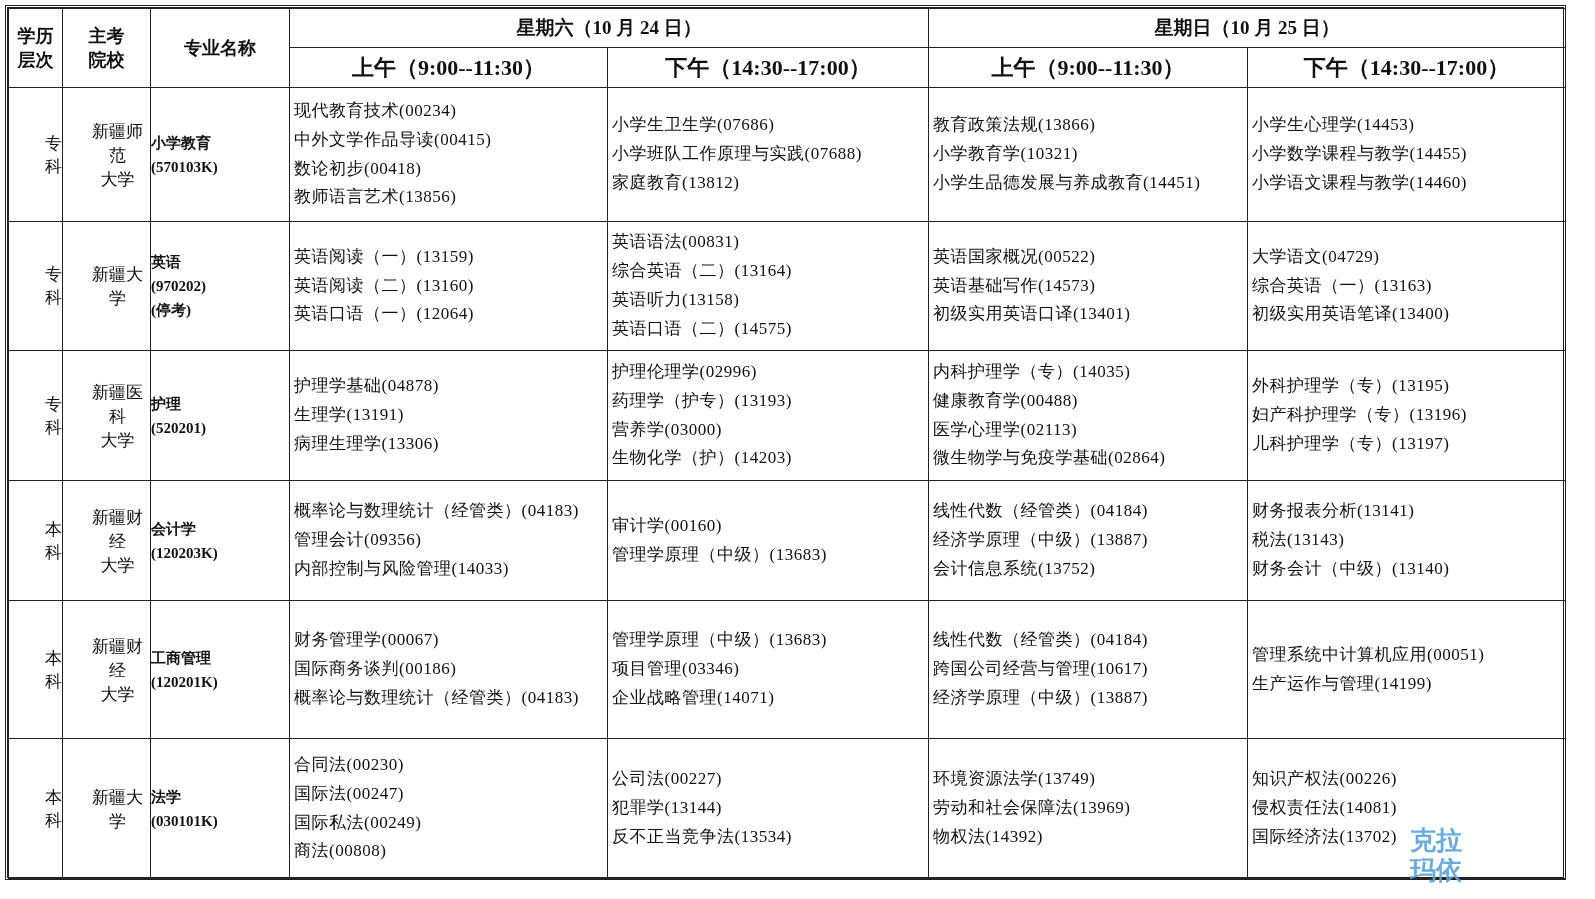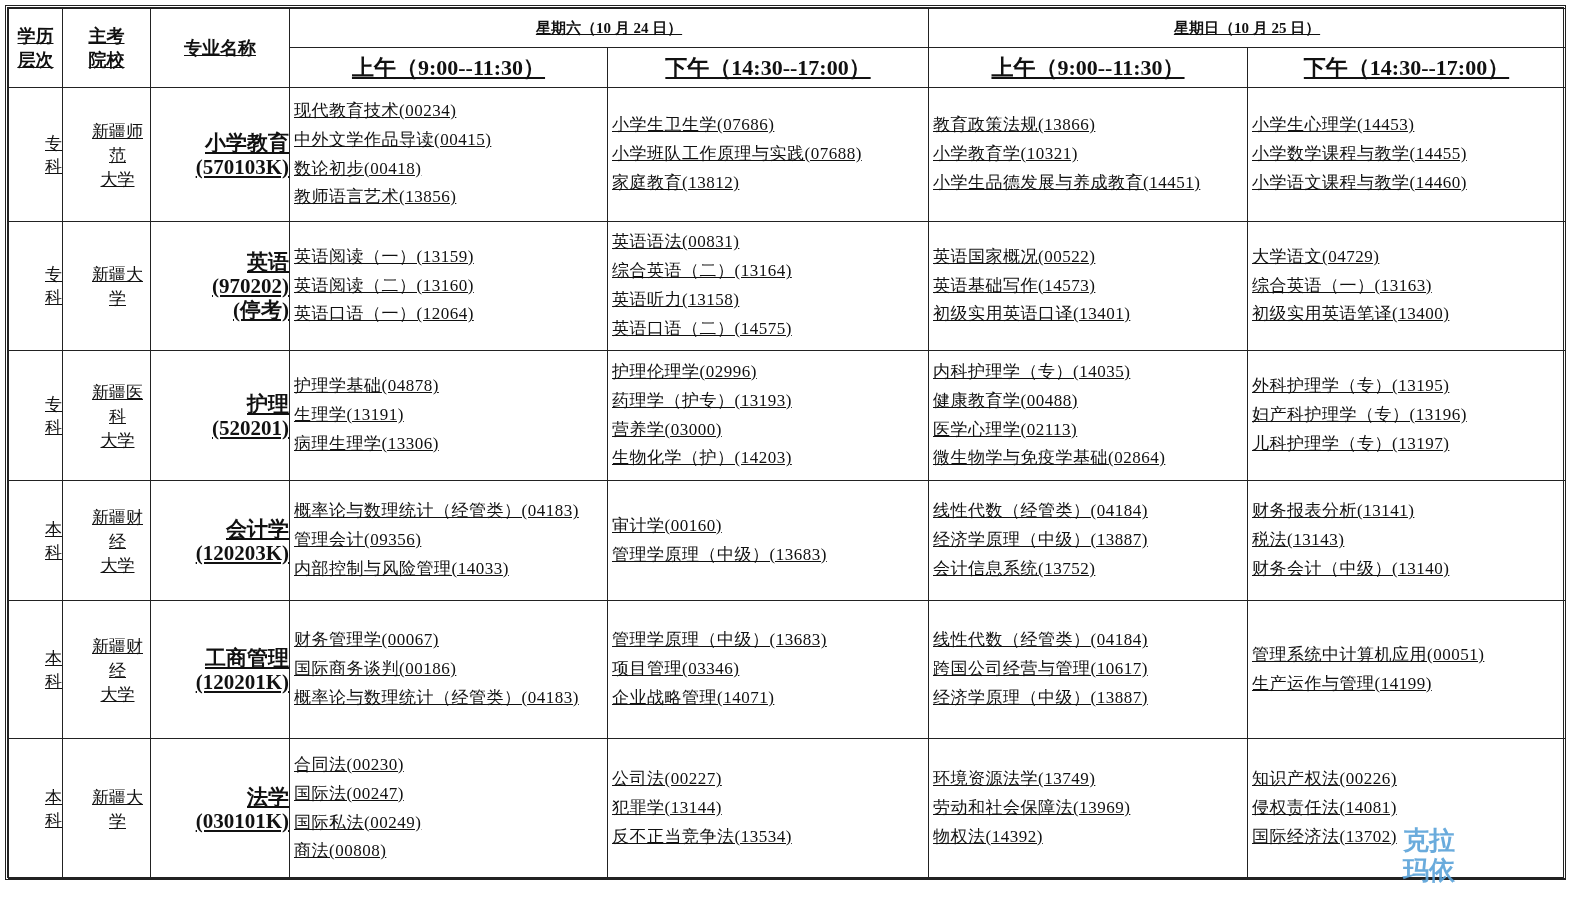--- a/index.html
+++ b/index.html
@@ -1,34 +1,34 @@
 <!DOCTYPE html>
 <html><head>
 <meta charset="utf-8">
 <style>
   html, body { margin: 0; padding: 0; background: #ffffff; }
   body { width: 1595px; height: 899px; position: relative; overflow: hidden;
          font-family: "Liberation Serif", "DejaVu Serif", serif; color: #111; }
   .frame { position: absolute; left: 5px; top: 5px; width: 1561px; height: 875px;
            border: 3px double #222; box-sizing: border-box; }
   table { position: absolute; left: 8px; top: 8px; width: 1557px; height: 870px;
-          border-collapse: collapse; table-layout: fixed; text-decoration: underline; }
+          border-collapse: collapse; table-layout: fixed; }
   td, th { border: 1px solid #222; padding: 0; vertical-align: middle; }
-  th { font-weight: bold; font-size: 15px; text-align: center; }
+  th { font-weight: bold; font-size: 19px; text-align: center; }
   th.day { height: 38px; }
   th.slot { height: 39px; font-size: 22px; }
   .hdr-stack { font-size: 18px; line-height: 24px; }
   td.level { text-align: center; font-size: 17px; font-family: "DejaVu Sans", sans-serif; padding-left: 36px; }
   td.school { text-align: center; font-size: 17px; line-height: 24px; font-family: "DejaVu Sans", sans-serif; padding-left: 22px; }
-  td.major { text-align: right; font-weight: bold; font-size: 21px; line-height: 24px; }
+  td.major { text-align: left; font-weight: bold; font-size: 15px; line-height: 24px; }
   td.courses { padding-left: 4px; font-size: 17px; line-height: 28.8px; }
   td.courses div { white-space: nowrap; letter-spacing: 0.5px; }
   .watermark { position: absolute; left: 1396px; top: 825px; width: 66px; height: 74px;
                color: #5aa3d9; font-family: "DejaVu Sans", sans-serif; font-weight: bold;
-               font-size: 26px; line-height: 30px; text-align: center; opacity: 0.9; }
+               font-size: 26px; line-height: 30px; text-align: right; opacity: 0.9; }
 </style>
 </head>
 <body>
 
 <div class="frame"></div>
 
 <table>
   <colgroup>
     <col style="width:54px">
       <col style="width:88px">

